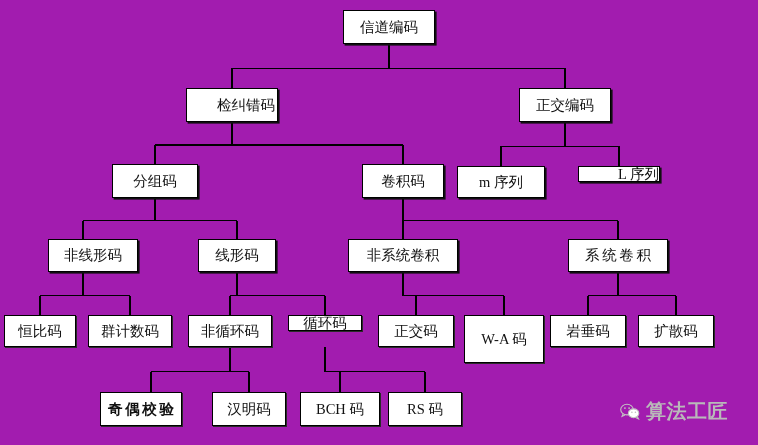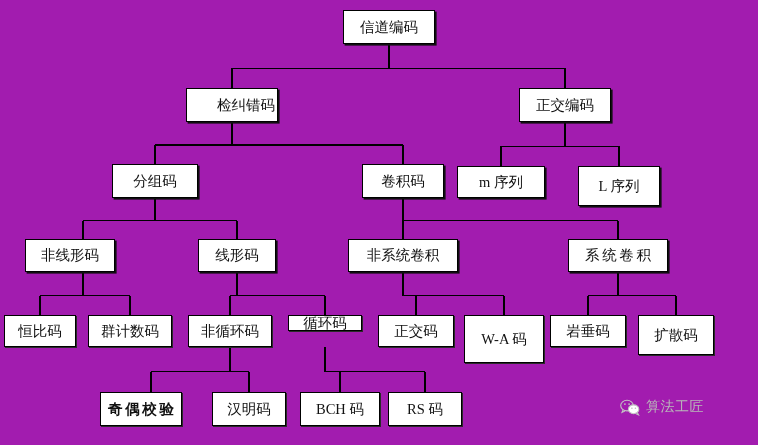--- a/index.html
+++ b/index.html
@@ -48,23 +48,24 @@
   }
   #watermark {
     position: absolute;
     display: flex;
     align-items: center;
     gap: 6px;
     color: #b9b9b9;
     z-index: 3;
   }
   #watermark .wm-text {
-    font-size: 14px;
+    font-size: 20px;
     letter-spacing: 0.5px;
     font-family: "Liberation Sans", sans-serif;
+    font-weight: bold;
   }
   #watermark svg { display: block; }
 </style>
 </head>
 <body>
 
 <div id="canvas">
 
   <svg id="wires" viewBox="0 0 758 445" preserveAspectRatio="none" aria-hidden="true">
       <line x1="389" y1="44" x2="389" y2="68.2" stroke="#000000" stroke-width="1.4" shape-rendering="crispEdges"></line>
@@ -125,24 +126,24 @@
       </div>
       <div class="node" style="left: 112px; top: 164px; width: 86px; height: 34px;">
         <span>分组码</span>
       </div>
       <div class="node" style="left: 362px; top: 164px; width: 82px; height: 34px;">
         <span>卷积码</span>
       </div>
       <div class="node" style="left: 457px; top: 166px; width: 88px; height: 32px;">
         <span>m 序列</span>
       </div>
-      <div class="node" style="left: 578px; top: 166px; width: 82px; height: 40px;">
+      <div class="node" style="left: 578px; top: 166px; width: 82px; height: 16px; justify-content: flex-end;">
         <span>L 序列</span>
       </div>
-      <div class="node" style="left: 25px; top: 239px; width: 90px; height: 33px;">
+      <div class="node" style="left: 48px; top: 239px; width: 90px; height: 33px;">
         <span>非线形码</span>
       </div>
       <div class="node" style="left: 198px; top: 239px; width: 78px; height: 33px;">
         <span>线形码</span>
       </div>
       <div class="node" style="left: 348px; top: 239px; width: 110px; height: 33px;">
         <span>非系统卷积</span>
       </div>
       <div class="node spaced" style="left: 568px; top: 239px; width: 100px; height: 33px;">
         <span>系统卷积</span>
@@ -161,21 +162,21 @@
       </div>
       <div class="node thin" style="left: 378px; top: 315px; width: 76px; height: 32px;">
         <span>正交码</span>
       </div>
       <div class="node thin" style="left: 464px; top: 315px; width: 80px; height: 48px;">
         <span>W-A 码</span>
       </div>
       <div class="node thin" style="left: 550px; top: 315px; width: 76px; height: 32px;">
         <span>岩垂码</span>
       </div>
-      <div class="node thin" style="left: 638px; top: 315px; width: 76px; height: 40px;">
+      <div class="node thin" style="left: 638px; top: 315px; width: 76px; height: 32px;">
         <span>扩散码</span>
       </div>
       <div class="node spaced thin" style="left: 100px; top: 392px; width: 82px; height: 34px; font-weight: bold;">
         <span>奇偶校验</span>
       </div>
       <div class="node thin" style="left: 212px; top: 392px; width: 74px; height: 34px;">
         <span>汉明码</span>
       </div>
       <div class="node thin" style="left: 300px; top: 392px; width: 80px; height: 34px;">
         <span>BCH 码</span>

